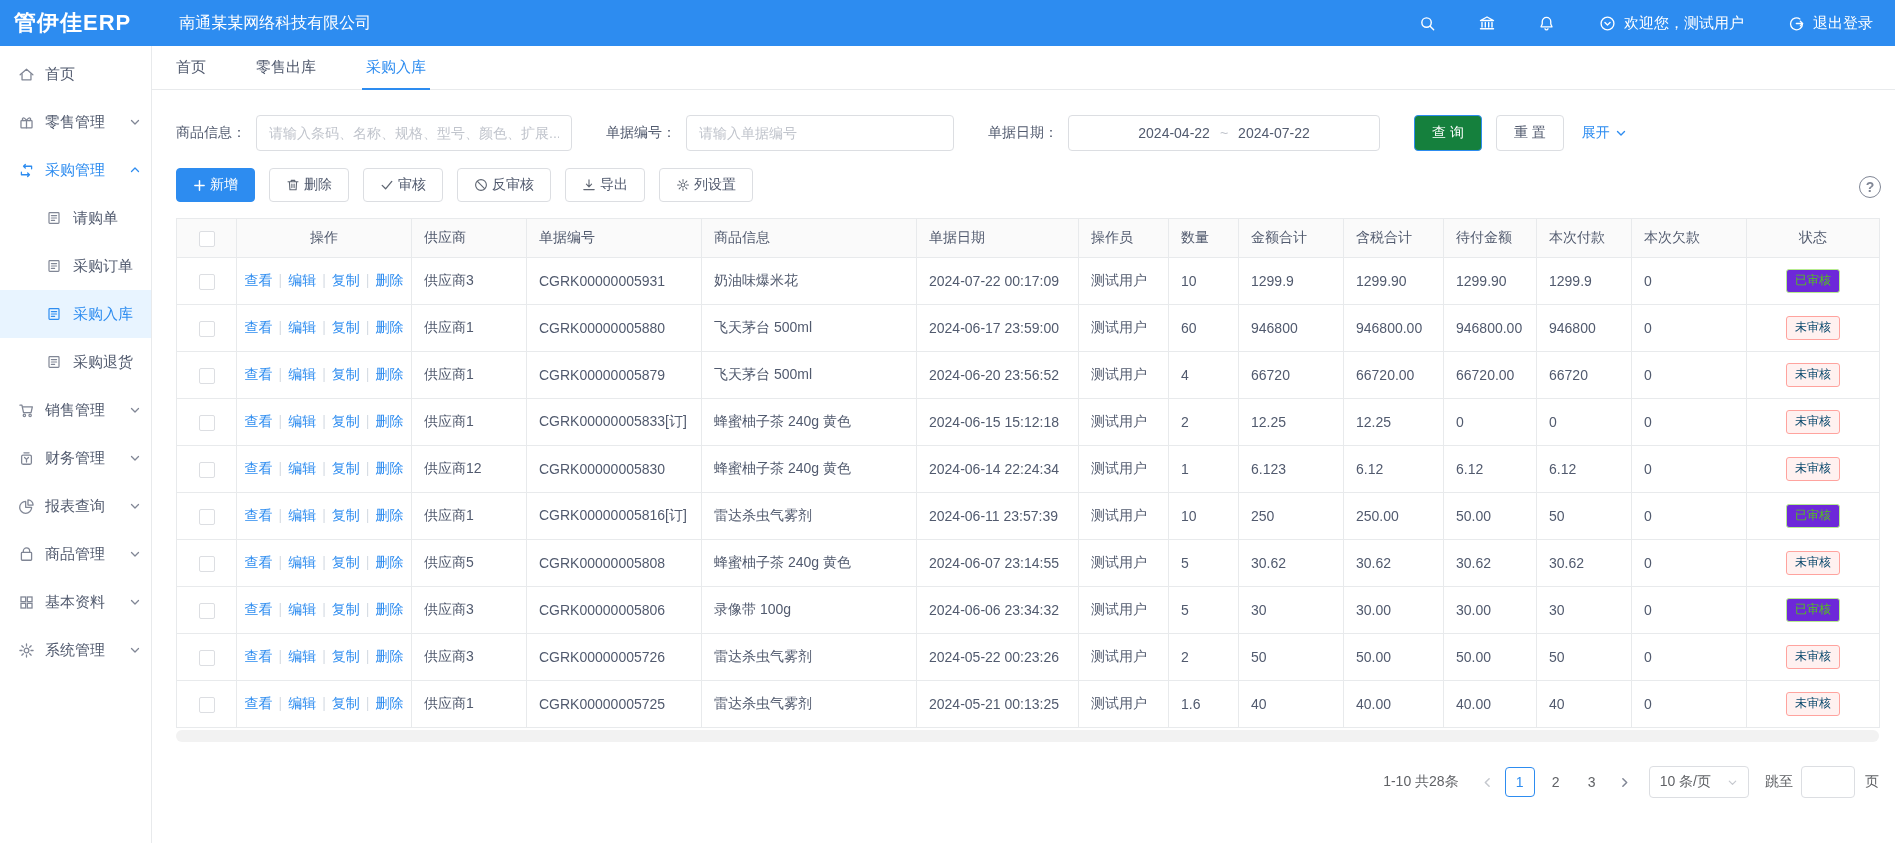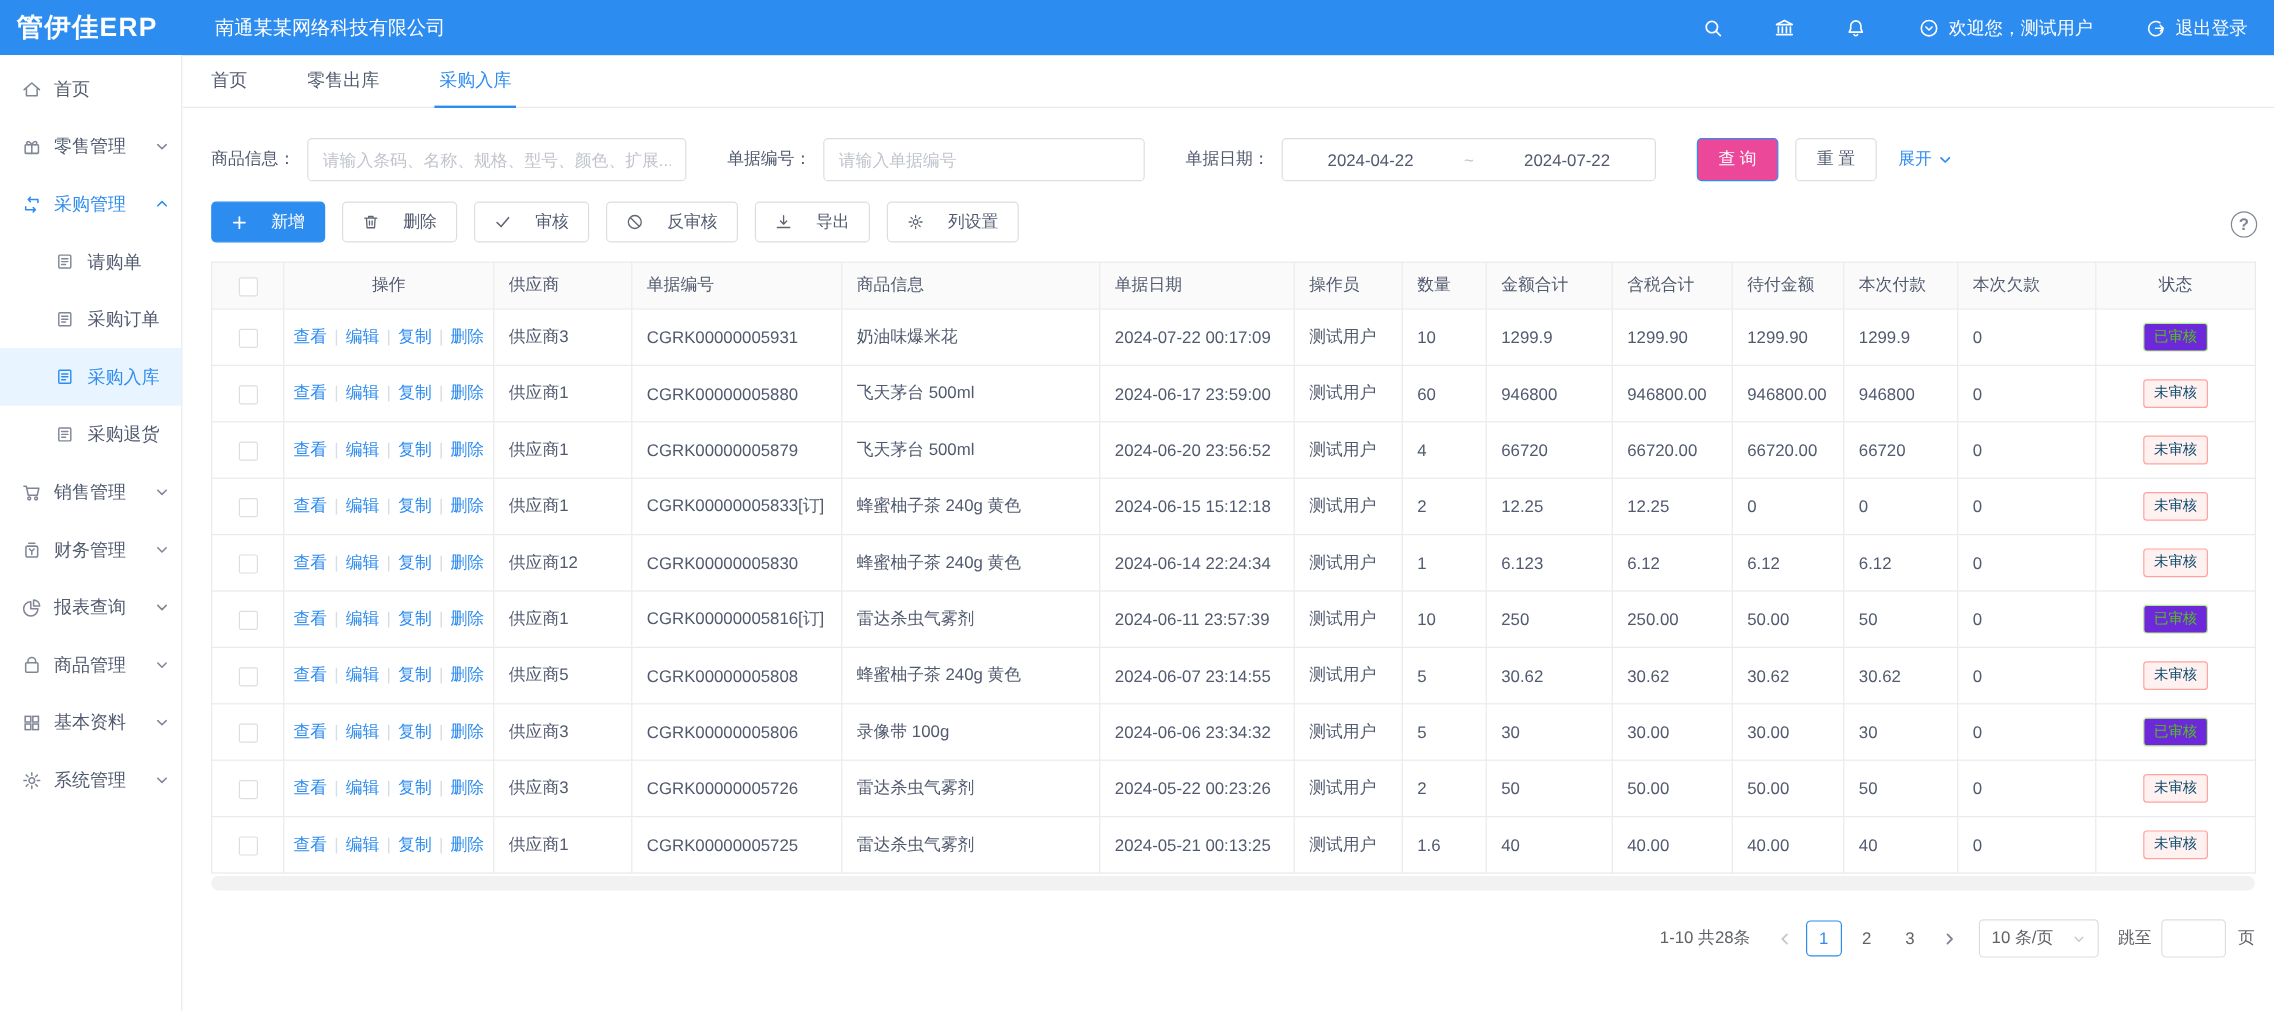--- a/index.html
+++ b/index.html
@@ -40,29 +40,29 @@
 
   .content { padding:25px 16px 0 24px; position:relative; flex:1; }
 
   
   .filterbar { display:flex; align-items:center; }
   .f-group { display:flex; align-items:center; margin-right:34px; }
   .f-label { margin-right:10px; white-space:nowrap; }
   .f-input { height:36px; border:1px solid #dcdee2; border-radius:4px; padding:0 12px; font-size:14px; color:#515a6e; width:268px; outline:none; font-family:inherit; }
   .f-input.goods { width:316px; }
   ::placeholder { color:#c0c4cc; }
-  .date-box { width:312px; height:36px; border:1px solid #dcdee2; border-radius:4px; display:flex; align-items:center; justify-content:center; gap:42px; cursor:pointer; }
+  .date-box { width:312px; height:36px; border:1px solid #dcdee2; border-radius:4px; display:flex; align-items:center; justify-content:center; gap:10px; cursor:pointer; }
   .btn { height:36px; border-radius:4px; border:1px solid #dcdee2; background:#fff; padding:0 17px; font-size:14px; color:#515a6e; display:flex; align-items:center; cursor:pointer; white-space:nowrap; }
-  .btn-primary { background:#ec4899; border-color:#2d8cf0; color:#fff; }
+  .btn-primary { background:#15803d; border-color:#2d8cf0; color:#fff; }
   .btn + .btn { margin-left:14px; }
   .expand-link { color:#2d8cf0; margin-left:18px; display:flex; align-items:center; gap:5px; cursor:pointer; white-space:nowrap; }
 
   
   .toolbar { display:flex; margin-top:17px; }
-  .t-btn { height:34px; border-radius:4px; border:1px solid #dcdee2; background:#fff; padding:0 16px; font-size:14px; color:#515a6e; display:flex; align-items:center; gap:20px; cursor:pointer; margin-right:14px; white-space:nowrap; }
+  .t-btn { height:34px; border-radius:4px; border:1px solid #dcdee2; background:#fff; padding:0 16px; font-size:14px; color:#515a6e; display:flex; align-items:center; gap:4px; cursor:pointer; margin-right:14px; white-space:nowrap; }
   .t-btn .ticon { color:#5f6672; }
   .t-btn.primary { background:#2d8cf0; border-color:#2d8cf0; color:#fff; }
   .help-circle { position:absolute; top:86px; right:14px; width:22px; height:22px; border:1.5px solid #808695; border-radius:50%; color:#808695; font-size:14px; display:flex; align-items:center; justify-content:center; cursor:pointer; font-weight:bold; }
 
   
   table { border-collapse:collapse; table-layout:fixed; margin-top:16px; width:1703px; }
   th, td { border:1px solid #e8eaec; font-size:14px; color:#515a6e; padding:0 12px; text-align:left; overflow:hidden; white-space:nowrap; }
   th { height:39px; background:#fafafa; font-weight:normal; }
   td { height:47px; background:#fff; }
   th.center, td.center { text-align:center; padding:0 4px;margin-left:44px; }

